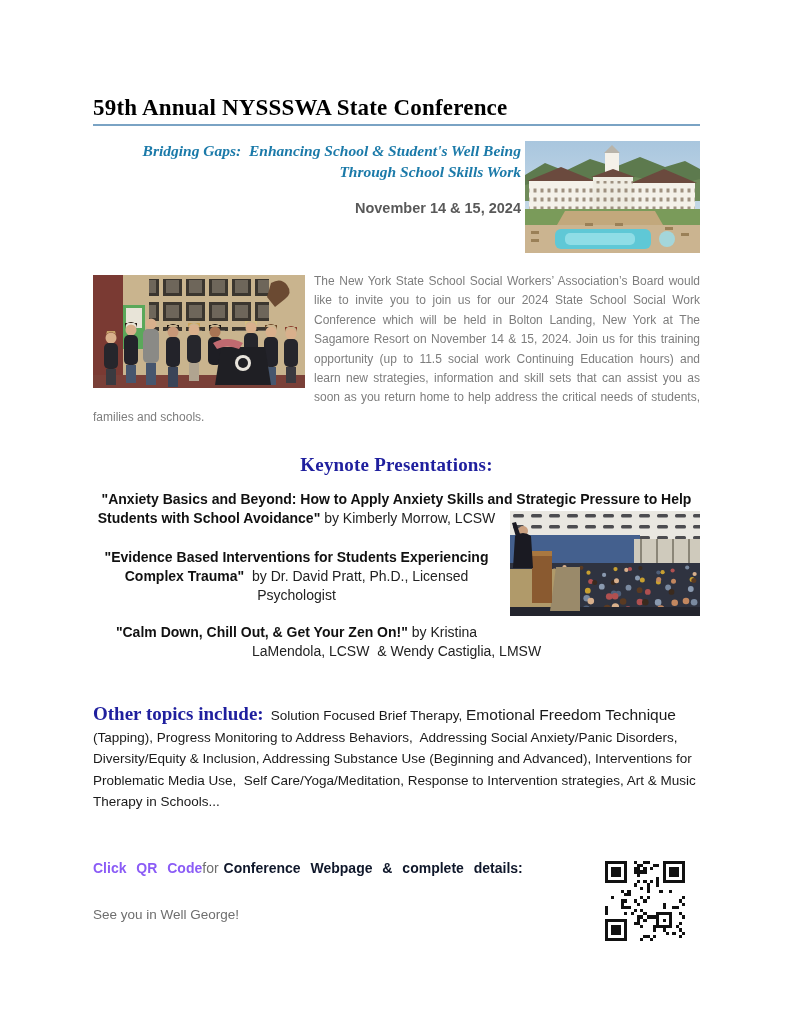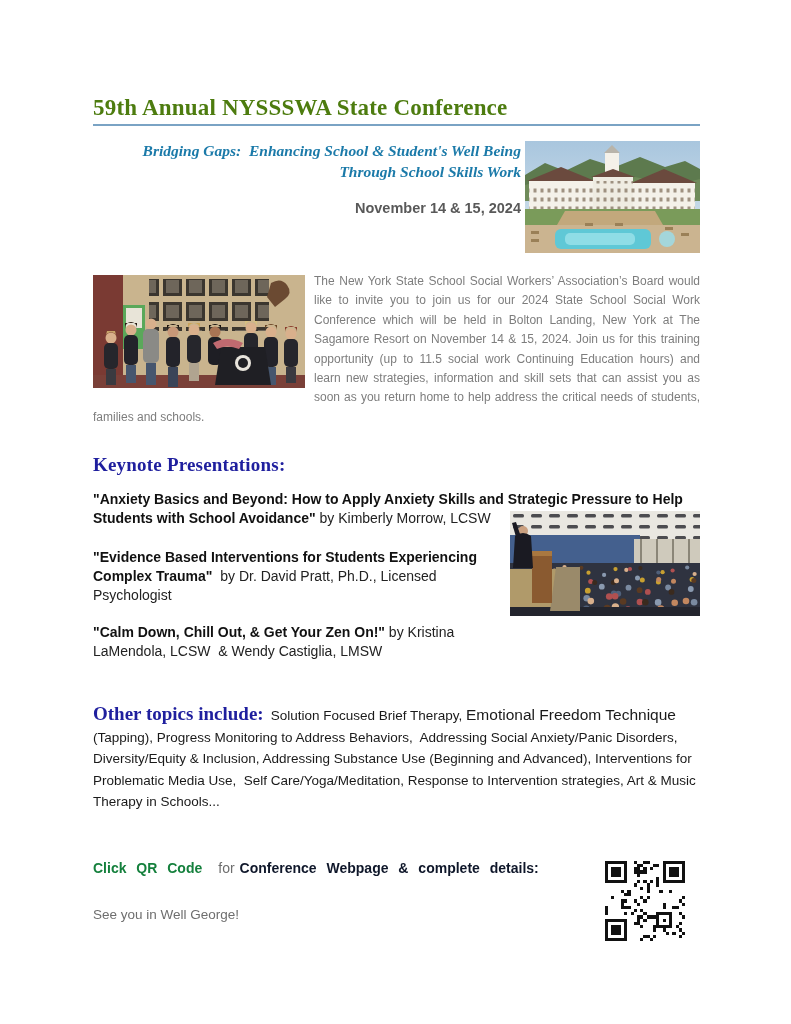--- a/index.html
+++ b/index.html
@@ -6,21 +6,21 @@
   body { background:#ffffff; }
   .page {
     position:relative; width:791px; height:1024px; background:#ffffff;
     font-family:"Liberation Sans", sans-serif; overflow:hidden;
   }
   .content { position:absolute; left:93px; top:95px; width:607px; }
 
   
   .title {
     font-family:"Liberation Serif", serif;
-    font-size:23px; font-weight:bold; color:#4d7c0f;
+    font-size:23px; font-weight:bold; color:#000000;
     padding-bottom:3px; border-bottom:2px solid #7aa3c4;
     letter-spacing:0.2px;
   }
   .header-row { display:flex; margin-top:11px; }
   .header-left { width:428px; text-align:right; padding-top:3px; }
   .subtitle {
     font-family:"Liberation Serif", serif;
     font-style:italic; font-weight:bold;
     font-size:15.5px; line-height:21px; color:#1b7aa9;
     white-space:pre-wrap;
@@ -32,21 +32,21 @@
   
   .intro-section { margin-top:19px; }
   .group-photo-wrap { float:left; margin:3px 9px 3px 0; }
   .intro-text {
     font-size:12px; line-height:19.4px; color:#7d7d7d;
     text-align:justify;
   }
   .intro-section::after { content:""; display:block; clear:both; }
 
   
-  .keynotes { margin-top:27px; }
+  .keynotes { margin-top:27px;text-align:center; }
   .section-heading {
     font-family:"Liberation Serif", serif;
     font-size:19px; font-weight:bold; color:#1f1f9e;
     letter-spacing:0.2px;
   }
   .kn { font-size:14px; line-height:19px; color:#222222; }
   .kn1 { margin-top:14px; }
   .kn2 { margin-top:20px; }
   .kn3 { margin-top:18px; }
   .knt { font-weight:bold; color:#111111; white-space:pre-wrap; }
@@ -60,21 +60,21 @@
     font-family:"Liberation Serif", serif;
     font-size:19px; font-weight:bold; color:#1f1f9e; margin-right:7px;
   }
   .topics span { white-space:pre-wrap; }
   .seg-big { font-size:15.5px; }
 
   
   .qr-section { margin-top:47px; display:flex; }
   .qr-left { width:500px; }
   .qr-line { font-size:14px; font-weight:bold; word-spacing:6px; }
-  .qr-gray { color:#15803d; margin-right:16px; }
+  .qr-gray { color:#8b5cf6; margin-right:0; }
   .qr-for { color:#6e6e6e; font-weight:normal; margin-right:5px; }
   .qr-link { color:#0f172a; }
   .closing { margin-top:31px; font-size:13.5px; color:#6e6e6e; font-weight:normal; word-spacing:normal; }
   .qr-wrap { margin-left:auto; margin-right:10px; margin-top:-4px; }
 </style>
 </head>
 <body>
 
 <div class="page">
   <div class="content">

